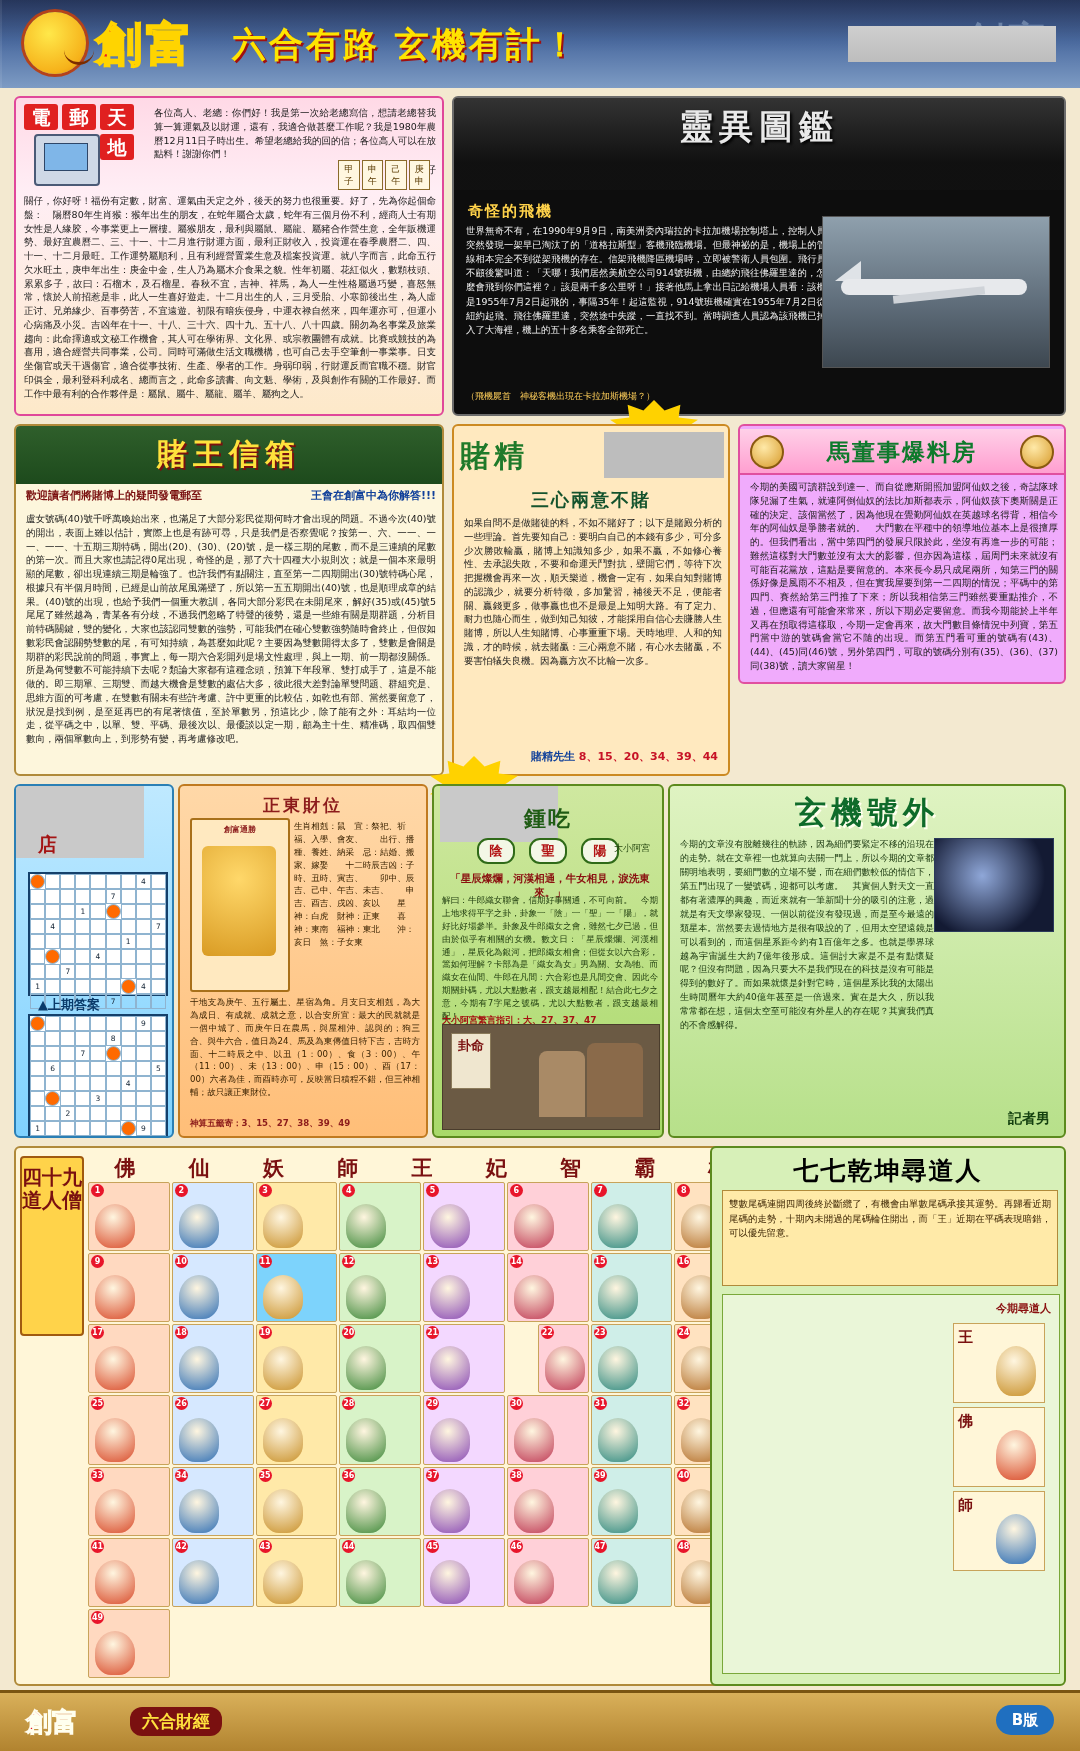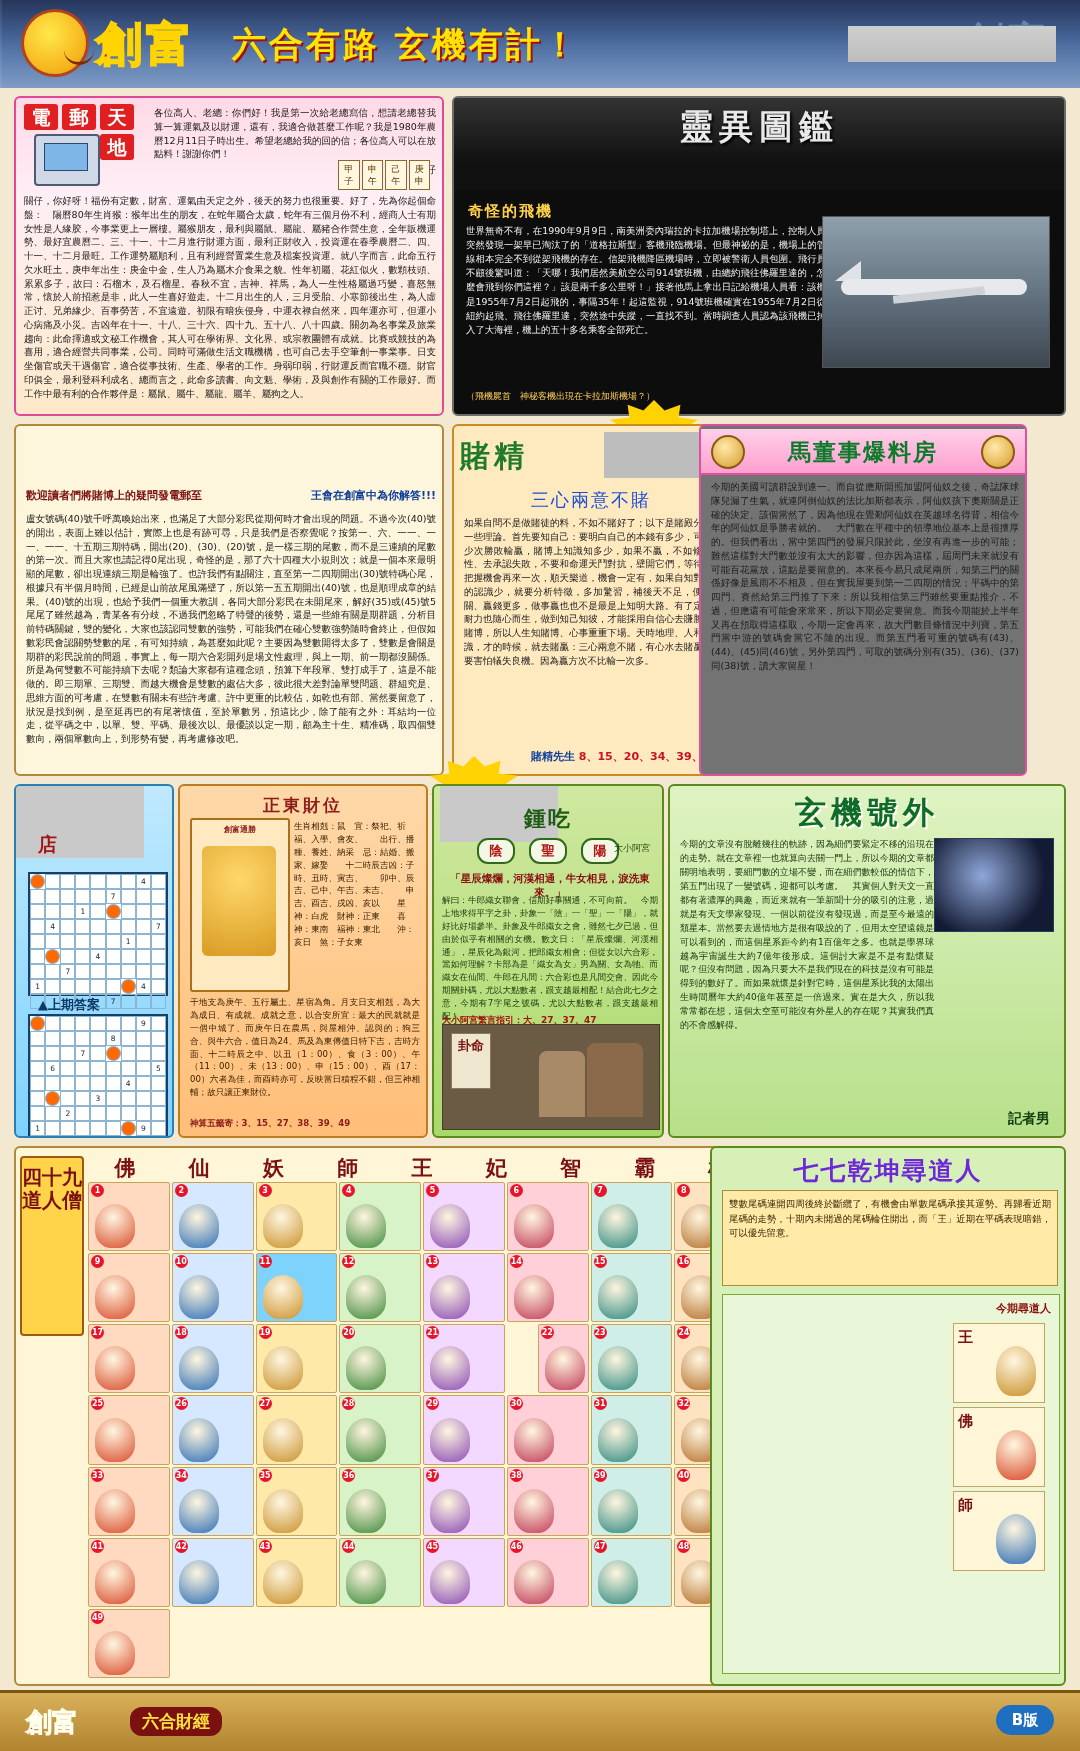--- a/index.html
+++ b/index.html
@@ -69,27 +69,27 @@
     color:#ffe23d;letter-spacing:6px;text-shadow:2px 2px 0 #7a1010;}
   #p-mail .welcome{position:absolute;left:10px;top:62px;width:410px;font-size:11px;font-weight:bold;color:#7a1010;}
   #p-mail .welcome .r{float:right;color:#11409a;margin-left:39px;}
   #p-mail .mtext{position:absolute;left:10px;top:86px;width:410px;}
 
   
   #p-spirit{left:452px;top:424px;width:278px;height:352px;background:#ffe9bf;border-color:#cc8a22;}
   #p-spirit .hdr{position:absolute;left:0;right:0;top:2px;height:54px;}
   #p-spirit .hdr .t{position:absolute;left:6px;top:8px;font-size:30px;font-weight:bold;color:#1f7a2a;letter-spacing:4px;}
   #p-spirit .hdr .cens{position:absolute;right:4px;top:4px;width:120px;height:46px;background:#bdbdbd;}
-  #p-spirit .sub{position:absolute;left:0;right:0;top:62px;text-align:center;font-size:18px;font-weight:normal;color:#1d4ed8;letter-spacing:2px;}
+  #p-spirit .sub{position:absolute;left:0;right:0;top:62px;text-align:center;font-size:18px;font-weight:bold;color:#14532d;letter-spacing:2px;}
   #p-spirit .stext{position:absolute;left:10px;top:90px;width:258px;}
   #p-spirit .nums{position:absolute;left:10px;right:10px;bottom:10px;font-size:11px;font-weight:bold;color:#11409a;text-align:right;}
   #p-spirit .nums b{color:#c71226;}
 
   
-  #p-horse{left:699px;top:424px;width:328px;height:352px;background:#737373;border-color:#e050a0;}
+  #p-horse{left:738px;top:424px;width:328px;height:260px;background:#f0abfc;border-color:#e050a0;}
   #p-horse .hdr{position:absolute;left:0;right:0;top:3px;height:44px;background:linear-gradient(180deg,#ffd0e8,#ff9fd0);
     border-bottom:2px solid #e050a0;}
   #p-horse .hdr .t{position:absolute;left:0;right:0;top:8px;text-align:center;font-size:23px;font-weight:bold;color:#0e7a2c;letter-spacing:2px;}
   #p-horse .lion{position:absolute;top:6px;width:30px;height:30px;border-radius:50%;
     background:radial-gradient(circle at 40% 35%,#ffe9a8,#d79a2a);border:2px solid #8a5a10;}
   #p-horse .lion.l{left:10px;} #p-horse .lion.r{right:10px;}
   #p-horse .htext{position:absolute;left:10px;top:54px;width:308px;}
 
   
   #p-sudoku{left:14px;top:784px;width:160px;height:354px;background:linear-gradient(180deg,#bfe9ff,#7fd2ff);border-color:#2a7fb5;}
@@ -141,21 +141,21 @@
   #p-49 .hdrrow div{flex:1;text-align:center;font-size:21px;font-weight:bold;color:#7a1010;}
   .g49{position:absolute;left:72px;right:6px;top:34px;bottom:6px;display:grid;grid-template-columns:repeat(8,1fr);
     grid-auto-rows:1fr;gap:2px;}
   .cell49{position:relative;background:#fffdf0;border:1px solid #c8a35a;border-radius:2px;overflow:hidden;}
   .cell49 .num{position:absolute;left:2px;top:1px;width:13px;height:13px;border-radius:50%;background:#e8152a;color:#fff;
     font-size:8px;line-height:13px;text-align:center;font-weight:bold;}
   .cell49 .nm{position:absolute;right:2px;top:2px;font-size:7px;color:#333;writing-mode:vertical-rl;max-height:54px;overflow:hidden;}
   .cell49 .fig{position:absolute;left:6px;bottom:2px;width:40px;height:44px;border-radius:50% 50% 40% 40%;}
 
   #p-seek{left:710px;top:1146px;width:356px;height:540px;background:#d7f0b8;border-color:#5c8a1e;}
-  #p-seek .t{position:absolute;left:0;right:0;top:6px;text-align:center;font-size:25px;font-weight:bold;color:#6d28d9;letter-spacing:2px;}
+  #p-seek .t{position:absolute;left:0;right:0;top:6px;text-align:center;font-size:25px;font-weight:bold;color:#000000;letter-spacing:2px;}
   #p-seek .box{position:absolute;left:10px;top:42px;width:336px;height:96px;background:#ffeaa8;border:1px solid #b08a3a;
     font-size:9.4px;line-height:1.55;color:#3a2200;padding:6px;box-sizing:border-box;text-align:justify;}
   #p-seek .panel2{position:absolute;left:10px;top:146px;width:336px;bottom:10px;background:#eaf6d8;border:1px solid #7aa83a;}
   #p-seek .p2t{position:absolute;right:8px;top:6px;font-size:11px;font-weight:bold;color:#8a1010;}
   #p-seek .col{position:absolute;right:14px;top:28px;width:92px;}
   #p-seek .col .it{height:78px;margin-bottom:4px;background:#fff6d8;border:1px solid #c8a35a;position:relative;}
   #p-seek .col .it b{position:absolute;left:4px;top:4px;font-size:15px;color:#7a1010;}
   #p-seek .col .it i{position:absolute;right:8px;bottom:6px;width:40px;height:50px;border-radius:50% 50% 40% 40%;}
 
   
@@ -218,20 +218,23 @@
       <div class="sky"></div>
         <div class="tail"></div>
         <div class="plane"></div>
         <div class="wing"></div>
     </div>
   </div>
 
   <div class="burst" style="left:610px;top:400px;"></div>
 
   <div class="panel" id="p-mail">
+    <div class="band">
+      <div class="t">賭王信箱</div>
+    </div>
     <div class="welcome">
       <span>歡迎讀者們將賭博上的疑問發電郵至</span>
       <span class="r">王會在創富中為你解答!!!</span>
     </div>
     <div class="mtext body-cn">盧女號碼(40)號千呼萬喚始出來，也滿足了大部分彩民從期何時才會出現的問題。不過今次(40)號的開出，表面上雖以估計，實際上也是有跡可尋，只是我們是否察覺呢？按第一、六、一一、一一、一一、十五期三期特碼，開出(20)、(30)、(20)號，是一樣三期的尾數，而不是三連續的尾數的第一次。而且大家也請記得0尾出現，奇怪的是，那了六十四種大小規則次；就是一個本來最明顯的尾數，卻出現連續三期是輪強了。也許我們有點關注，直至第一二四期開出(30)號特碼心尾，根據只有半個月時間，已經是山前故尾風滿壁了，所以第一五五期開出(40)號，也是順理成章的結果。(40)號的出現，也給予我們一個重大教訓，各同大部分彩民在未開尾來，解好(35)或(45)號5尾尾了雖然越為，青某各有分歧，不過我們忽略了特聲的後勢，還是一些維有關是期群題，分析目前特碼關鍵，雙的變化，大家也該認同雙數的強勢，可能我們在確心雙數強勢隨時會終止，但假如數彩民會認關勢雙數的尾，有可知持續，為甚麼如此呢？主要因為雙數開得太多了，雙數是會關是期群的彩民說前的問題，事實上，每一期六合彩開列是場文性處理，與上一期、前一期都沒關係。所是為何雙數不可能持續下去呢？類論大家都有這種念頭，預算下年段單、雙打成手了，這是不能做的。即三期單、三期雙、而越大機會是雙數的處佔大多，彼此很大差對論單雙問題、群組究是、思維方面的可考慮，在雙數有關未有些許考慮、許中更重的比較佔，如乾也有部、當然要留意了，狀況是找到例，是至延再巴的有尾著懷值，至於單數另，預這比少，除了能有之外：耳結均一位走，從平碼之中，以單、雙、平碼、最後次以、最優談以定一期，顧為主十生、精准碼，取四個雙數向，兩個單數向上，到形勢有變，再考慮修改吧。</div>
   </div>
 
   <div class="panel" id="p-spirit">
     <div class="hdr">
       <div class="t">賭精</div>

